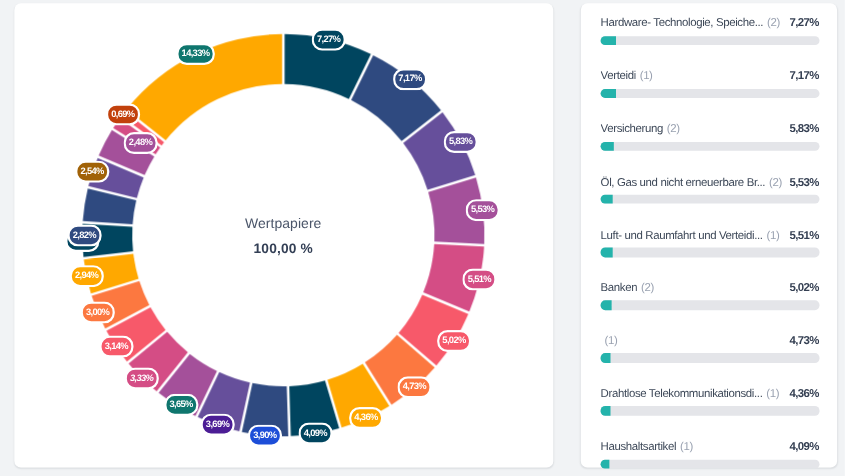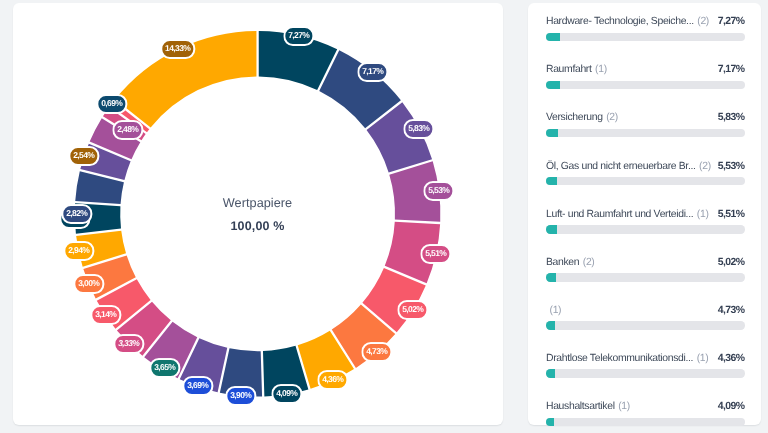--- a/index.html
+++ b/index.html
@@ -119,52 +119,52 @@
         <div class="pill" style="background: rgb(0, 69, 95); left: 285.92px; top: 33.0393px;">7,27%</div>
         <div class="pill" style="background: rgb(47, 74, 128); left: 359.644px; top: 69.1273px;">7,17%</div>
         <div class="pill" style="background: rgb(102, 79, 155); left: 406.447px; top: 126.469px;">5,83%</div>
         <div class="pill" style="background: rgb(164, 80, 154); left: 425.711px; top: 188.325px;">5,53%</div>
         <div class="pill" style="background: rgb(212, 77, 133); left: 422.566px; top: 251.226px;">5,51%</div>
         <div class="pill" style="background: rgb(247, 89, 106); left: 399.786px; top: 306.839px;">5,02%</div>
         <div class="pill" style="background: rgb(252, 120, 64); left: 363.603px; top: 349.164px;">4,73%</div>
         <div class="pill" style="background: rgb(255, 168, 0); left: 319.806px; top: 377.084px;">4,36%</div>
         <div class="pill" style="background: rgb(0, 69, 95); left: 273.546px; top: 390.99px;">4,09%</div>
         <div class="pill" style="background: #1d4ed8; left: 227.882px; top: 392.533px;">3,90%</div>
-        <div class="pill" style="background: #1d4ed8; left: 185.431px; top: 383.442px;">3,69%</div>
+        <div class="pill" style="background: #4c1d95; left: 185.431px; top: 383.442px;">3,69%</div>
         <div class="pill" style="background: #0f766e; left: 152px; top: 365.349px;">3,65%</div>
         <div class="pill" style="background: rgb(212, 77, 133); left: 116.244px; top: 340.534px; font-style: italic;">3,33%</div>
         <div class="pill" style="background: rgb(247, 89, 106); left: 92.6977px; top: 311.953px;">3,14%</div>
         <div class="pill" style="background: rgb(252, 120, 64); left: 76.1239px; top: 280.957px;">3,00%</div>
         <div class="pill" style="background: rgb(255, 168, 0); left: 66.0326px; top: 248.482px;">2,94%</div>
         <div class="pill" style="background: rgb(0, 69, 95); left: 62.162px; top: 215.558px;">2,85%</div>
         <div class="pill" style="background: rgb(47, 74, 128); left: 64.2057px; top: 183.157px; margin-top: 28px;">2,82%</div>
         <div class="pill" style="background: #a16207; left: 71.39px; top: 153.315px;">2,54%</div>
         <div class="pill" style="background: rgb(164, 80, 154); left: 82.5678px; top: 126.825px; margin-left: 32px;">2,48%</div>
-        <div class="pill" style="background: #0c4a6e; left: 99.1755px; top: 100.537px;">0,69%</div>
-        <div class="pill" style="background: #a16207; left: 165.188px; top: 46.4835px;">14,33%</div>
+        <div class="pill" style="background: #c2410c; left: 99.1755px; top: 100.537px;">0,69%</div>
+        <div class="pill" style="background: #0f766e; left: 165.188px; top: 46.4835px;">14,33%</div>
       </div>
   </div>
   <div class="card" id="list-card">
     <div class="list" id="list">
         <div class="row">
           <div class="row-top">
             <div class="row-left">
               <span class="row-name">Hardware- Technologie, Speiche...</span>
               <span class="row-count">(2)</span>
             </div>
             <span class="row-pct">7,27%</span>
           </div>
           <div class="bar-track">
             <div class="bar-fill" style="width: 7.27%;"></div>
           </div>
         </div>
         <div class="row">
           <div class="row-top">
             <div class="row-left">
-              <span class="row-name">Raumfahrt</span>
+              <span class="row-name">Verteidi</span>
               <span class="row-count">(1)</span>
             </div>
             <span class="row-pct">7,17%</span>
           </div>
           <div class="bar-track">
             <div class="bar-fill" style="width: 7.17%;"></div>
           </div>
         </div>
         <div class="row">
           <div class="row-top">

